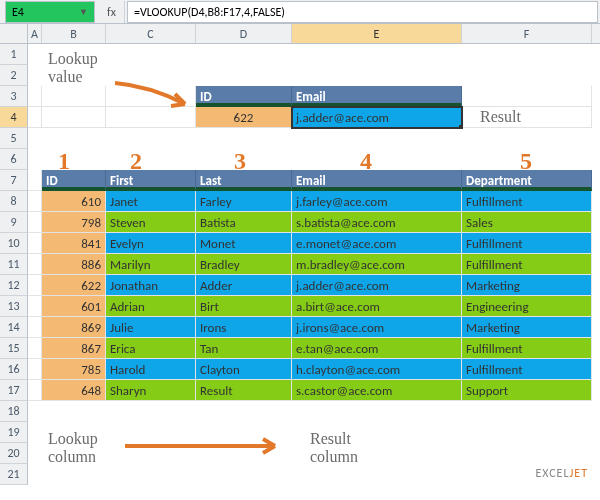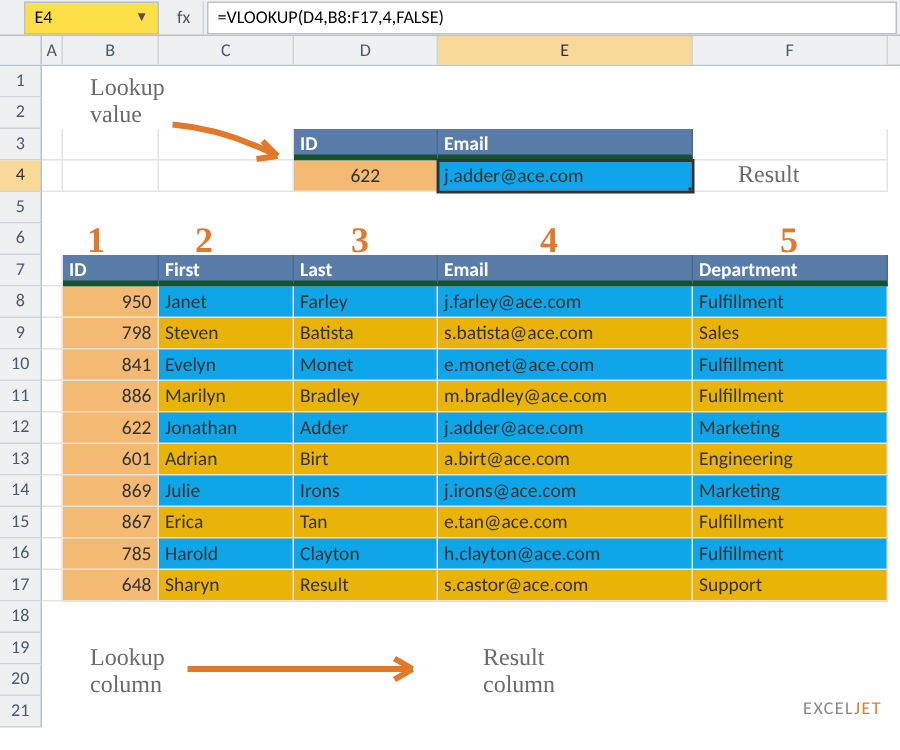--- a/index.html
+++ b/index.html
@@ -15,23 +15,23 @@
   .name-box-bar {
     display: flex;
     align-items: center;
     height: 24px;
     background: #eef0f2;
     border-bottom: 1px solid #b9c2cb;
   }
   .name-box {
     width: 90px;
     height: 22px;
-    background: #fde047;
+    background: #22c55e;
     border: 1px solid #b9c2cb;
-    margin-left: 16px;
+    margin-left: 5px;
     display: flex;
     align-items: center;
     padding: 0 6px;
     font-size: 12px;
   }
   .name-box .dd {
     margin-left: auto;
     font-size: 9px;
     color: #555;
   }
@@ -118,21 +118,21 @@
     font-weight: bold;
     border-right: 1px solid #4a6a94;
     border-bottom: 4px solid #14532d;
   }
   .orange-cell {
     background: #f4ba74;
     text-align: right;
   }
   .orange-cell.center { text-align: center; }
   .data-cell { background: #0ea5e9; }
-  .data-cell.alt { background: #eab308; }
+  .data-cell.alt { background: #84cc16; }
   .selected {
     outline: 2px solid #333;
     outline-offset: -1px;
     position: relative;
     z-index: 5;
   }
   .selected::after {
     content: '';
     position: absolute;
     right: -3px;
@@ -140,21 +140,20 @@
     width: 5px;
     height: 5px;
     background: #333;
   }
   .hand {
     font-family: "Comic Sans MS", cursive;
     color: #6b6b6b;
     position: absolute;
     font-size: 16px;
     line-height: 1.1;
-    margin-left: 12px;
   }
   .col-num {
     position: absolute;
     font-family: "Comic Sans MS", cursive;
     color: #e2782a;
     font-size: 24px;
     font-weight: bold;
   }
   .arrow-svg { position: absolute; }
   .logo {
@@ -255,21 +254,21 @@
       <div class="cell colB header-cell">ID</div>
       <div class="cell colC header-cell">First</div>
       <div class="cell colD header-cell">Last</div>
       <div class="cell colE header-cell">Email</div>
       <div class="cell colF header-cell">Department</div>
     </div>
     <div id="data-rows">
         <div class="row">
           <div class="row-h">8</div>
           <div class="cell colA"></div>
-          <div class="cell colB orange-cell">950</div>
+          <div class="cell colB orange-cell">610</div>
           <div class="cell colC data-cell">Janet</div>
           <div class="cell colD data-cell">Farley</div>
           <div class="cell colE data-cell">j.farley@ace.com</div>
           <div class="cell colF data-cell">Fulfillment</div>
         </div>
         <div class="row">
           <div class="row-h">9</div>
           <div class="cell colA"></div>
           <div class="cell colB orange-cell">798</div>
           <div class="cell colC data-cell alt">Steven</div>

